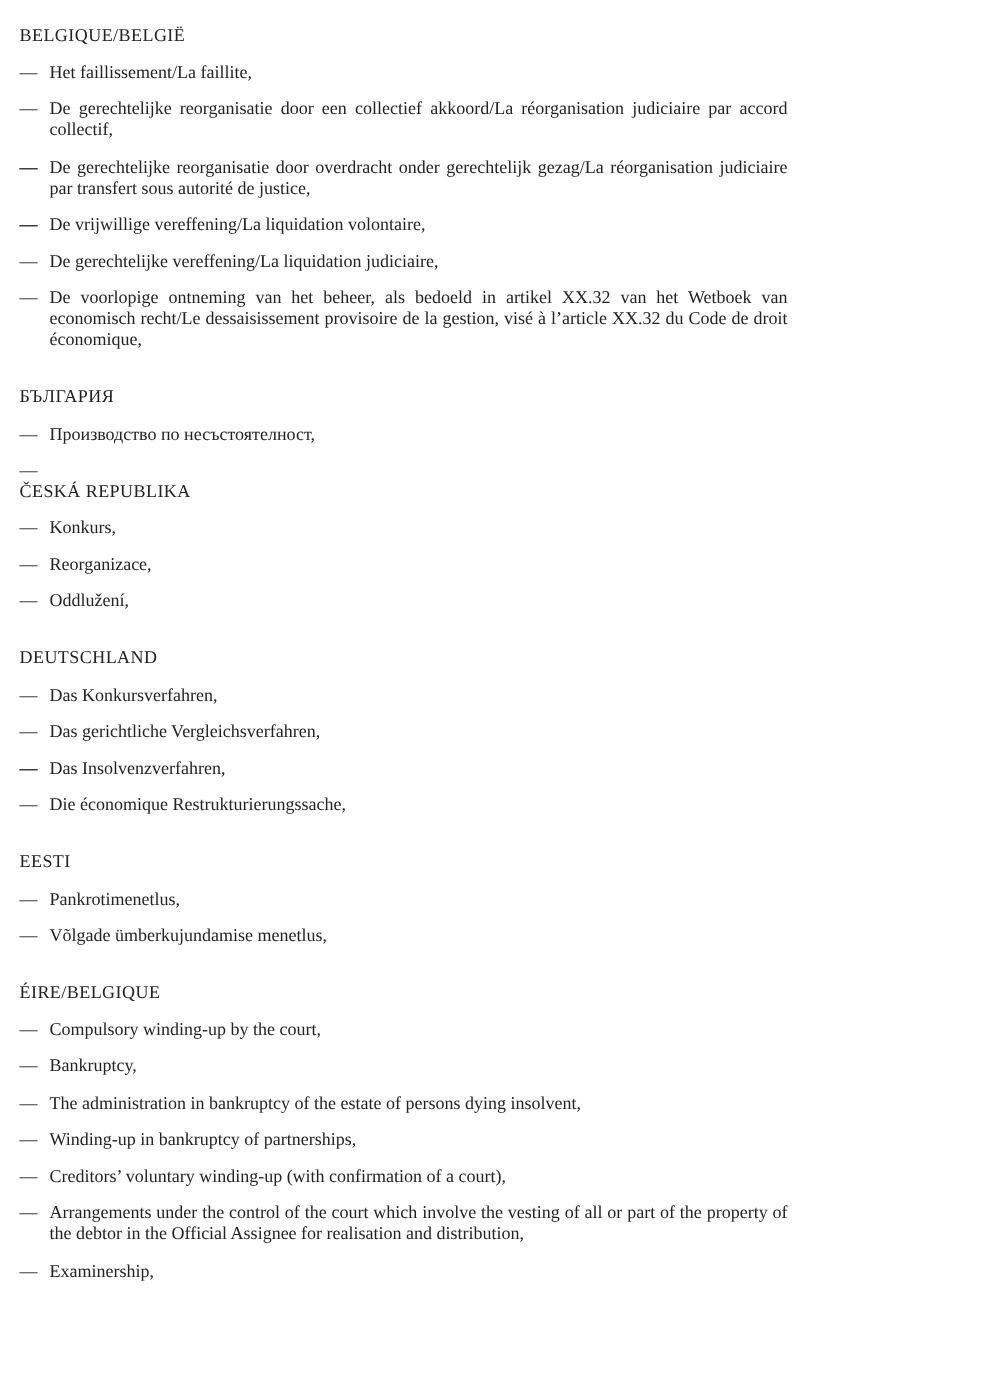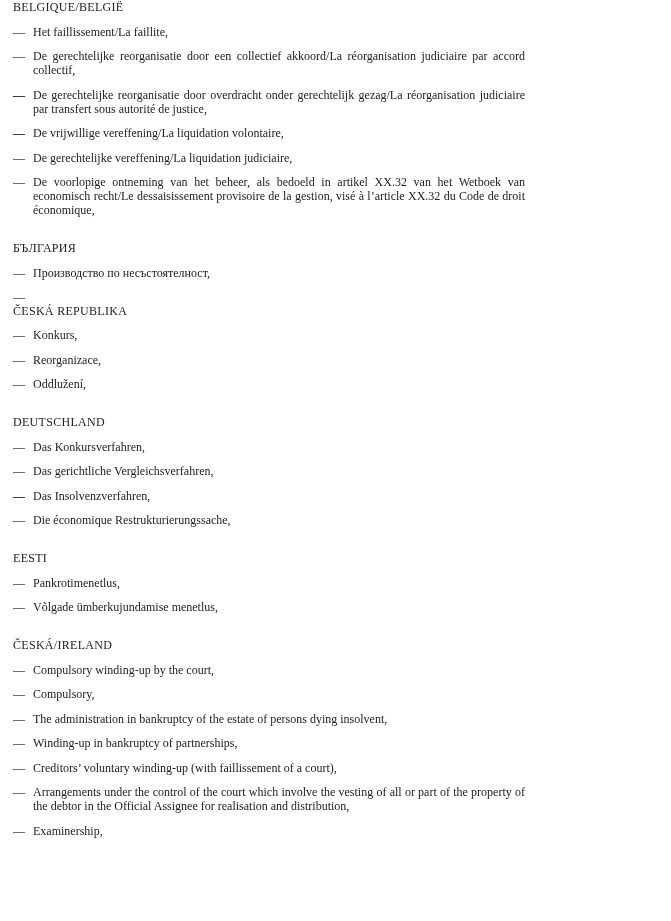--- a/index.html
+++ b/index.html
@@ -5,21 +5,21 @@
   html, body {
     margin: 0;
     padding: 0;
     background: #ffffff;
   }
   .page {
     box-sizing: border-box;
     width: 533px;
     height: 921px;
     overflow: hidden;
-    padding: 0 8px 0 13px;
+    padding: 16px 8px 0 13px;
     font-family: "Liberation Serif", serif;
     font-size: 12px;
     line-height: 14px;
     color: #222222;
     background: #ffffff;
   }
   .sec {
     margin: 0;
     padding: 0;
   }
@@ -86,23 +86,23 @@
     <p class="item"><span class="dash">—</span><span>Die économique Restrukturierungssache,</span></p>
   </section>
 
   <section class="sec">
     <h2 class="country">EESTI</h2>
     <p class="item"><span class="dash">—</span><span>Pankrotimenetlus,</span></p>
     <p class="item"><span class="dash">—</span><span>Võlgade ümberkujundamise menetlus,</span></p>
   </section>
 
   <section class="sec">
-    <h2 class="country">ČESKÁ/IRELAND</h2>
+    <h2 class="country">ÉIRE/BELGIQUE</h2>
     <p class="item"><span class="dash">—</span><span>Compulsory winding-up by the court,</span></p>
-    <p class="item"><span class="dash">—</span><span>Compulsory,</span></p>
+    <p class="item"><span class="dash">—</span><span>Bankruptcy,</span></p>
     <p class="item"><span class="dash">—</span><span>The administration in bankruptcy of the estate of persons dying insolvent,</span></p>
     <p class="item"><span class="dash">—</span><span>Winding-up in bankruptcy of partnerships,</span></p>
-    <p class="item"><span class="dash">—</span><span>Creditors’ voluntary winding-up (with faillissement of a court),</span></p>
+    <p class="item"><span class="dash">—</span><span>Creditors’ voluntary winding-up (with confirmation of a court),</span></p>
     <p class="item"><span class="dash">—</span><span>Arrangements under the control of the court which involve the vesting of all or part of the property of the debtor in the Official Assignee for realisation and distribution,</span></p>
     <p class="item"><span class="dash">—</span><span>Examinership,</span></p>
   </section>
 
 </div>
 
 </body></html>

